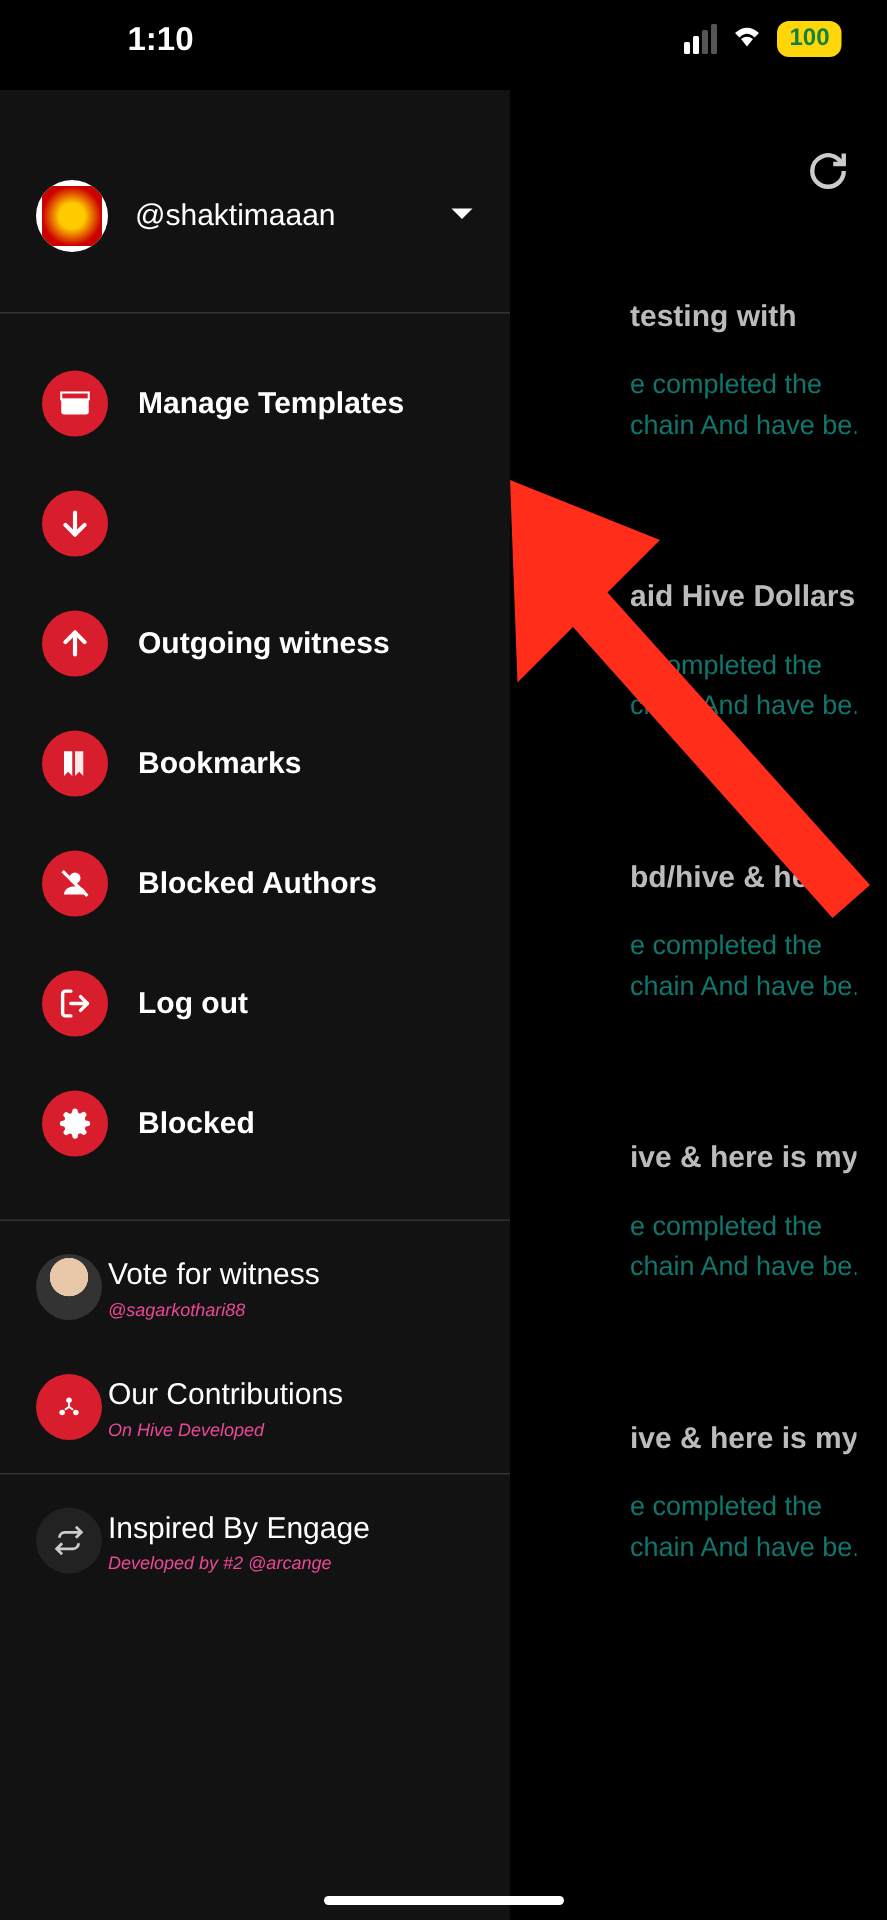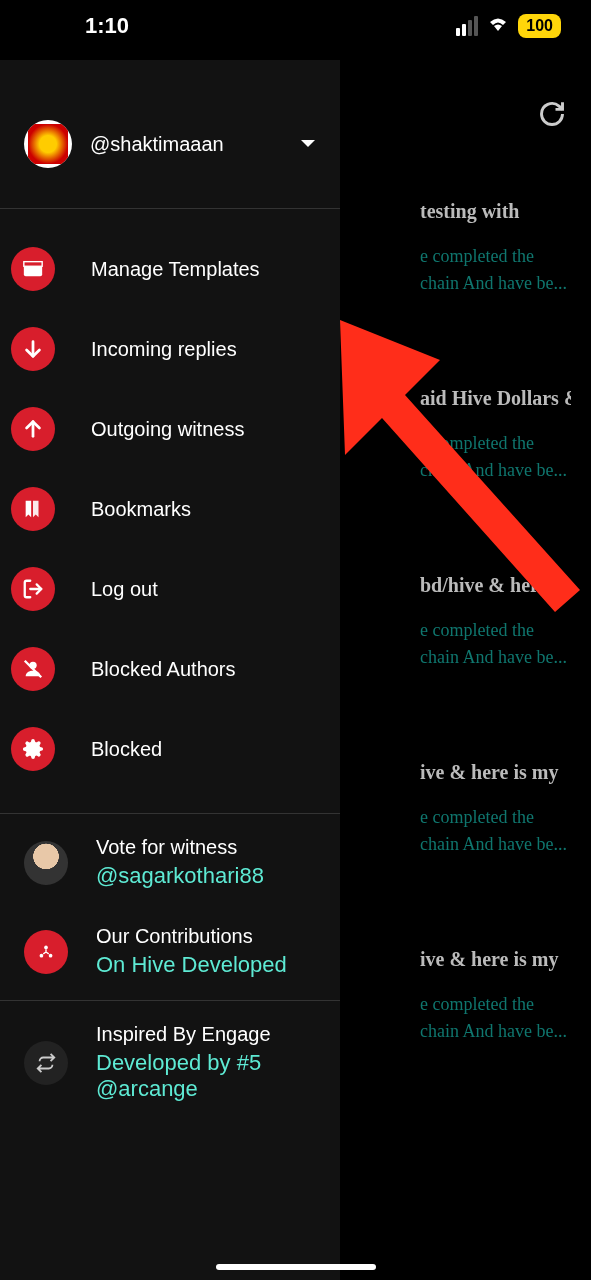--- a/index.html
+++ b/index.html
@@ -7,54 +7,54 @@
   
   
   .status-bar { position: absolute; top: 0; left: 0; right: 0; height: 52px; display: flex; align-items: center; justify-content: space-between; padding: 0 30px 0 85px; color: #fff; z-index: 100; }
   .status-time { font-size: 22px; font-weight: 600; }
   .status-right { display: flex; align-items: center; gap: 8px; }
   .signal { display: flex; align-items: flex-end; gap: 2px; }
   .signal-bar { width: 4px; background: #555; border-radius: 1px; }
   .signal-bar.active { background: #fff; }
   .sb1 { height: 8px; } .sb2 { height: 12px; } .sb3 { height: 16px; } .sb4 { height: 20px; }
   .wifi { font-size: 22px; color: #fff; }
-  .battery { background: #ffd60a; color: #000000; font-weight: 700; font-size: 16px; padding: 3px 8px; border-radius: 8px; }
+  .battery { background: #ffd60a; color: #15803d; font-weight: 700; font-size: 16px; padding: 3px 8px; border-radius: 8px; }
   
   
   .refresh-btn { position: absolute; top: 100px; right: 25px; z-index: 5; color: #ccc; }
   
   
   .bg-content { position: absolute; top: 200px; left: 0; right: 0; bottom: 0; padding-left: 420px; padding-right: 20px; color: #777; z-index: 1; }
-  .bg-post { margin-bottom: 90px; font-family: Liberation Serif, serif; }
+  .bg-post { margin-bottom: 90px; }
   .bg-post-title { color: #bbb; font-size: 20px; font-weight: 600; margin-bottom: 20px; white-space: nowrap; overflow: hidden; }
   .bg-post-body { color: #0f766e; font-size: 18px; line-height: 1.5; white-space: nowrap; overflow: hidden; }
   
   
   .drawer { position: absolute; top: 60px; left: 0; width: 340px; bottom: 0; background: rgba(20,20,20,0.92); z-index: 50; display: flex; flex-direction: column; }
   
   .user-row { display: flex; align-items: center; padding: 60px 24px 40px 24px; gap: 18px; border-bottom: 1px solid #333; }
   .avatar { width: 48px; height: 48px; border-radius: 50%; background: #fff; display: flex; align-items: center; justify-content: center; flex-shrink: 0; overflow: hidden; }
   .avatar-inner { width: 40px; height: 40px; background: radial-gradient(circle, #ffcc00 30%, #cc0000 70%); border-radius: 4px; }
   .username { color: #fff; font-size: 20px; flex: 1; }
   .dropdown-caret { color: #fff; }
   
   .menu { padding: 20px 0; }
-  .menu-item { display: flex; align-items: center; gap: 36px; padding: 18px 11px; cursor: pointer; }
+  .menu-item { display: flex; align-items: center; gap: 20px; padding: 18px 28px; cursor: pointer; font-weight: bold; }
   .menu-icon { width: 44px; height: 44px; border-radius: 50%; background: #d81e2c; display: flex; align-items: center; justify-content: center; color: #fff; flex-shrink: 0; }
   .menu-label { color: #fff; font-size: 20px; }
   
   .divider { height: 1px; background: #333; margin: 4px 0; }
   
-  .info-item { display: flex; align-items: center; gap: 28px; padding: 18px 24px; cursor: pointer; }
+  .info-item { display: flex; align-items: flex-end; gap: 4px; padding: 18px 24px; cursor: pointer; }
   .info-avatar { width: 44px; height: 44px; border-radius: 50%; background: #555; flex-shrink: 0; overflow: hidden; }
   .info-avatar.face { background: radial-gradient(circle at 50% 35%, #e8c8a8 35%, #333 36%); }
   .info-avatar.dark { background: #222; display: flex; align-items: center; justify-content: center; color: #ccc; }
   .info-text { display: flex; flex-direction: column; gap: 4px; }
   .info-title { color: #fff; font-size: 20px; }
-  .info-sub { color: #5eead4; font-size: 22px; }
+  .info-sub { color: #ec4899; font-size: 12px; font-style: italic; }
   
   
   .red-arrow { position: absolute; top: 300px; left: 320px; z-index: 200; pointer-events: none; }
   
   
   .home-indicator { position: absolute; bottom: 10px; left: 50%; transform: translateX(-50%); width: 160px; height: 6px; background: #fff; border-radius: 3px; z-index: 300; }
 </style>
 </head>
 <body>
 
@@ -138,63 +138,62 @@
       <div class="menu-label">Manage Templates</div>
     </div>
 
     <div class="menu-item">
       <div class="menu-icon">
         <svg width="22" height="22" viewBox="0 0 24 24" fill="none" stroke="#fff" stroke-width="3" stroke-linecap="round" stroke-linejoin="round">
             <line x1="12" y1="4" x2="12" y2="20"></line>
             <polyline points="5 13 12 20 19 13"></polyline>
           </svg>
       </div>
-      <div class="menu-label">Incoming replies</div>
     </div>
 
     <div class="menu-item">
       <div class="menu-icon">
         <svg width="22" height="22" viewBox="0 0 24 24" fill="none" stroke="#fff" stroke-width="3" stroke-linecap="round" stroke-linejoin="round">
             <line x1="12" y1="20" x2="12" y2="4"></line>
             <polyline points="5 11 12 4 19 11"></polyline>
           </svg>
       </div>
       <div class="menu-label">Outgoing witness</div>
     </div>
 
     <div class="menu-item">
       <div class="menu-icon">
         <svg width="22" height="22" viewBox="0 0 24 24" fill="#fff">
             <path d="M4 3h6v18l-3-3-3 3z"></path>
             <path d="M12 3h6v18l-3-3-3 3z" opacity="0.9"></path>
           </svg>
       </div>
       <div class="menu-label">Bookmarks</div>
+    </div>
+
+    <div class="menu-item">
+      <div class="menu-icon">
+        <svg width="22" height="22" viewBox="0 0 24 24" fill="#fff">
+            <circle cx="12" cy="8" r="4"></circle>
+            <path d="M4 20c0-4 4-6 8-6s8 2 8 6z"></path>
+            <line x1="3" y1="3" x2="21" y2="21" stroke="#fff" stroke-width="2.5"></line>
+          </svg>
+      </div>
+      <div class="menu-label">Blocked Authors</div>
     </div>
 
     <div class="menu-item">
       <div class="menu-icon">
         <svg width="22" height="22" viewBox="0 0 24 24" fill="none" stroke="#fff" stroke-width="2.5" stroke-linecap="round" stroke-linejoin="round">
             <path d="M9 21H5a2 2 0 0 1-2-2V5a2 2 0 0 1 2-2h4"></path>
             <polyline points="16 17 21 12 16 7"></polyline>
             <line x1="21" y1="12" x2="9" y2="12"></line>
           </svg>
       </div>
       <div class="menu-label">Log out</div>
-    </div>
-
-    <div class="menu-item">
-      <div class="menu-icon">
-        <svg width="22" height="22" viewBox="0 0 24 24" fill="#fff">
-            <circle cx="12" cy="8" r="4"></circle>
-            <path d="M4 20c0-4 4-6 8-6s8 2 8 6z"></path>
-            <line x1="3" y1="3" x2="21" y2="21" stroke="#fff" stroke-width="2.5"></line>
-          </svg>
-      </div>
-      <div class="menu-label">Blocked Authors</div>
     </div>
 
     <div class="menu-item">
       <div class="menu-icon">
         <svg width="22" height="22" viewBox="0 0 24 24" fill="#fff">
             <path d="M12 8a4 4 0 100 8 4 4 0 000-8z" fill="#d81e2c"></path>
             <path d="M19.4 15a1.65 1.65 0 00.33 1.82l.06.06a2 2 0 11-2.83 2.83l-.06-.06a1.65 1.65 0 00-1.82-.33 1.65 1.65 0 00-1 1.51V21a2 2 0 11-4 0v-.09A1.65 1.65 0 009 19.4a1.65 1.65 0 00-1.82.33l-.06.06a2 2 0 11-2.83-2.83l.06-.06a1.65 1.65 0 00.33-1.82 1.65 1.65 0 00-1.51-1H3a2 2 0 110-4h.09A1.65 1.65 0 004.6 9a1.65 1.65 0 00-.33-1.82l-.06-.06a2 2 0 112.83-2.83l.06.06a1.65 1.65 0 001.82.33H9a1.65 1.65 0 001-1.51V3a2 2 0 114 0v.09a1.65 1.65 0 001 1.51 1.65 1.65 0 001.82-.33l.06-.06a2 2 0 112.83 2.83l-.06.06a1.65 1.65 0 00-.33 1.82V9a1.65 1.65 0 001.51 1H21a2 2 0 110 4h-.09a1.65 1.65 0 00-1.51 1z"></path>
           </svg>
       </div>
       <div class="menu-label">Blocked</div>
@@ -230,21 +229,21 @@
   <div class="divider"></div>
 
   <div class="info-item">
     <div class="info-avatar dark">
       <svg width="22" height="22" viewBox="0 0 24 24" fill="none" stroke="#ccc" stroke-width="2">
           <path d="M17 2l4 4-4 4M7 22l-4-4 4-4M21 6H9a4 4 0 00-4 4M3 18h12a4 4 0 004-4"></path>
         </svg>
     </div>
     <div class="info-text">
       <div class="info-title">Inspired By Engage</div>
-      <div class="info-sub">Developed by #5 @arcange</div>
+      <div class="info-sub">Developed by #2 @arcange</div>
     </div>
   </div>
 
 </div>
 
 <div class="red-arrow">
   <svg width="280" height="320" viewBox="0 0 280 320">
     <polygon points="20,20 120,60 85,95 260,290 235,312 62,118 25,155" fill="#ff2d1a"></polygon>
   </svg>
 </div>

